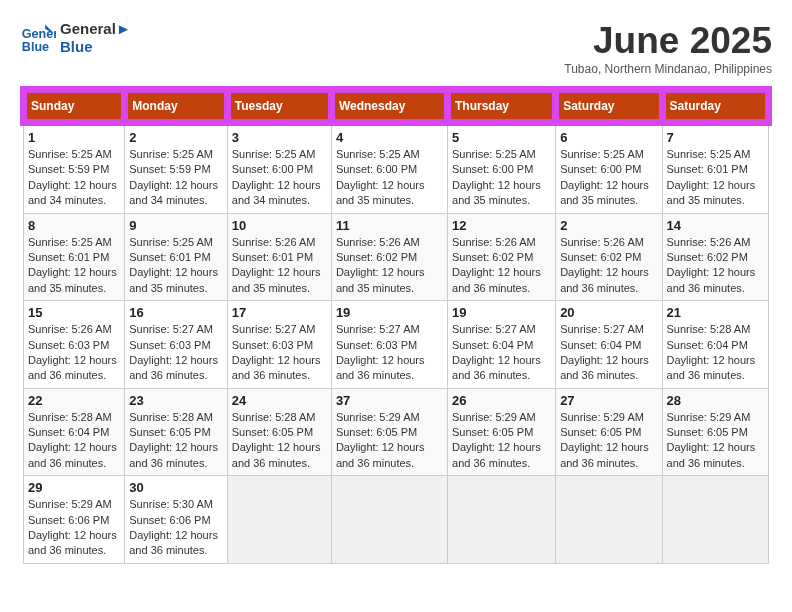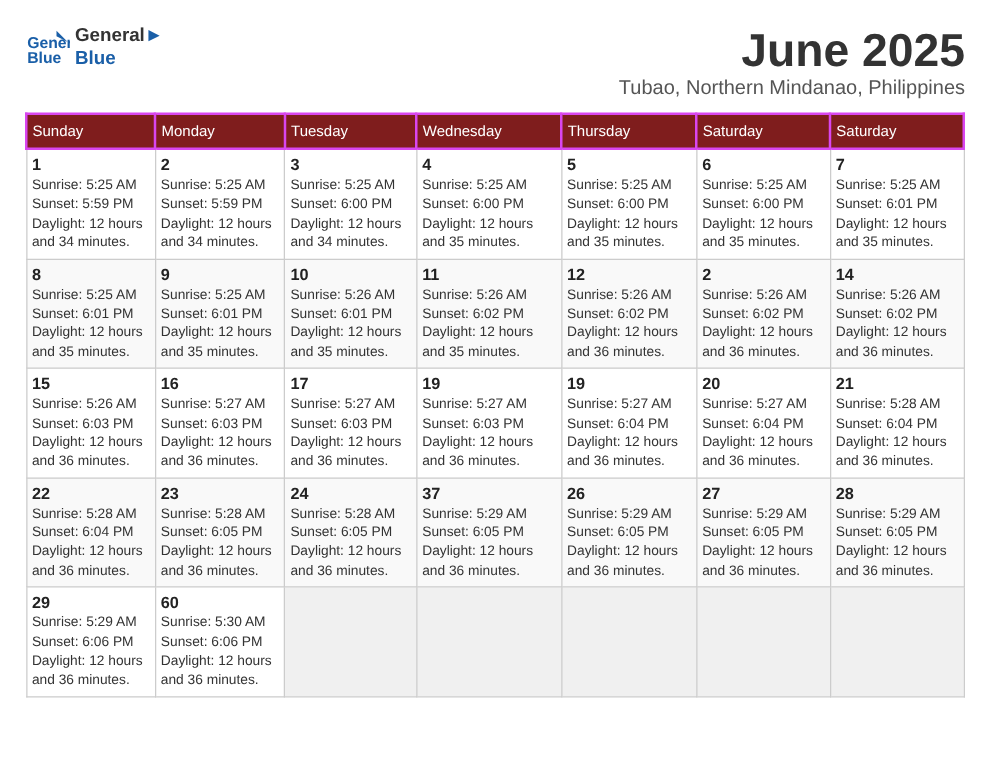--- a/index.html
+++ b/index.html
@@ -27,36 +27,36 @@
     }
     .title-area {
       text-align: right;
     }
     .month-title {
       font-size: 37px;
       font-weight: bold;
       color: #333;
     }
     .location-title {
-      font-size: 16px;
+      font-size: 12px;
       color: #555;
     }
     .calendar-table {
       width: 100%;
       border-collapse: collapse;
       font-size: 10px;
     }
     .calendar-table th {
-      background: #7f1d1d;
+      background: #c2410c;
       color: white;
       padding: 6px 4px;
       text-align: left;
       font-size: 12px;
-      font-weight: normal;
-      border: 2px solid #d946ef;
+      font-weight: bold;
+      border: 7px solid #d946ef;
     }
     .calendar-table td {
       border: 1px solid #ccc;
       padding: 4px;
       vertical-align: top;
       min-height: 70px;
       background: #fff;
     }
     .calendar-table tr:nth-child(even) td {
       background: #f9f9f9;
@@ -233,21 +233,21 @@
           <span class="day-number">28</span>
           <span class="day-info">Sunrise: 5:29 AM<br>Sunset: 6:05 PM<br>Daylight: 12 hours and 36 minutes.</span>
         </td>
       </tr>
       <tr class="week-row">
         <td>
           <span class="day-number">29</span>
           <span class="day-info">Sunrise: 5:29 AM<br>Sunset: 6:06 PM<br>Daylight: 12 hours and 36 minutes.</span>
         </td>
         <td>
-          <span class="day-number">60</span>
+          <span class="day-number">30</span>
           <span class="day-info">Sunrise: 5:30 AM<br>Sunset: 6:06 PM<br>Daylight: 12 hours and 36 minutes.</span>
         </td>
         <td class="empty-cell"></td>
         <td class="empty-cell"></td>
         <td class="empty-cell"></td>
         <td class="empty-cell"></td>
         <td class="empty-cell"></td>
       </tr>
     </tbody>
 </table>

